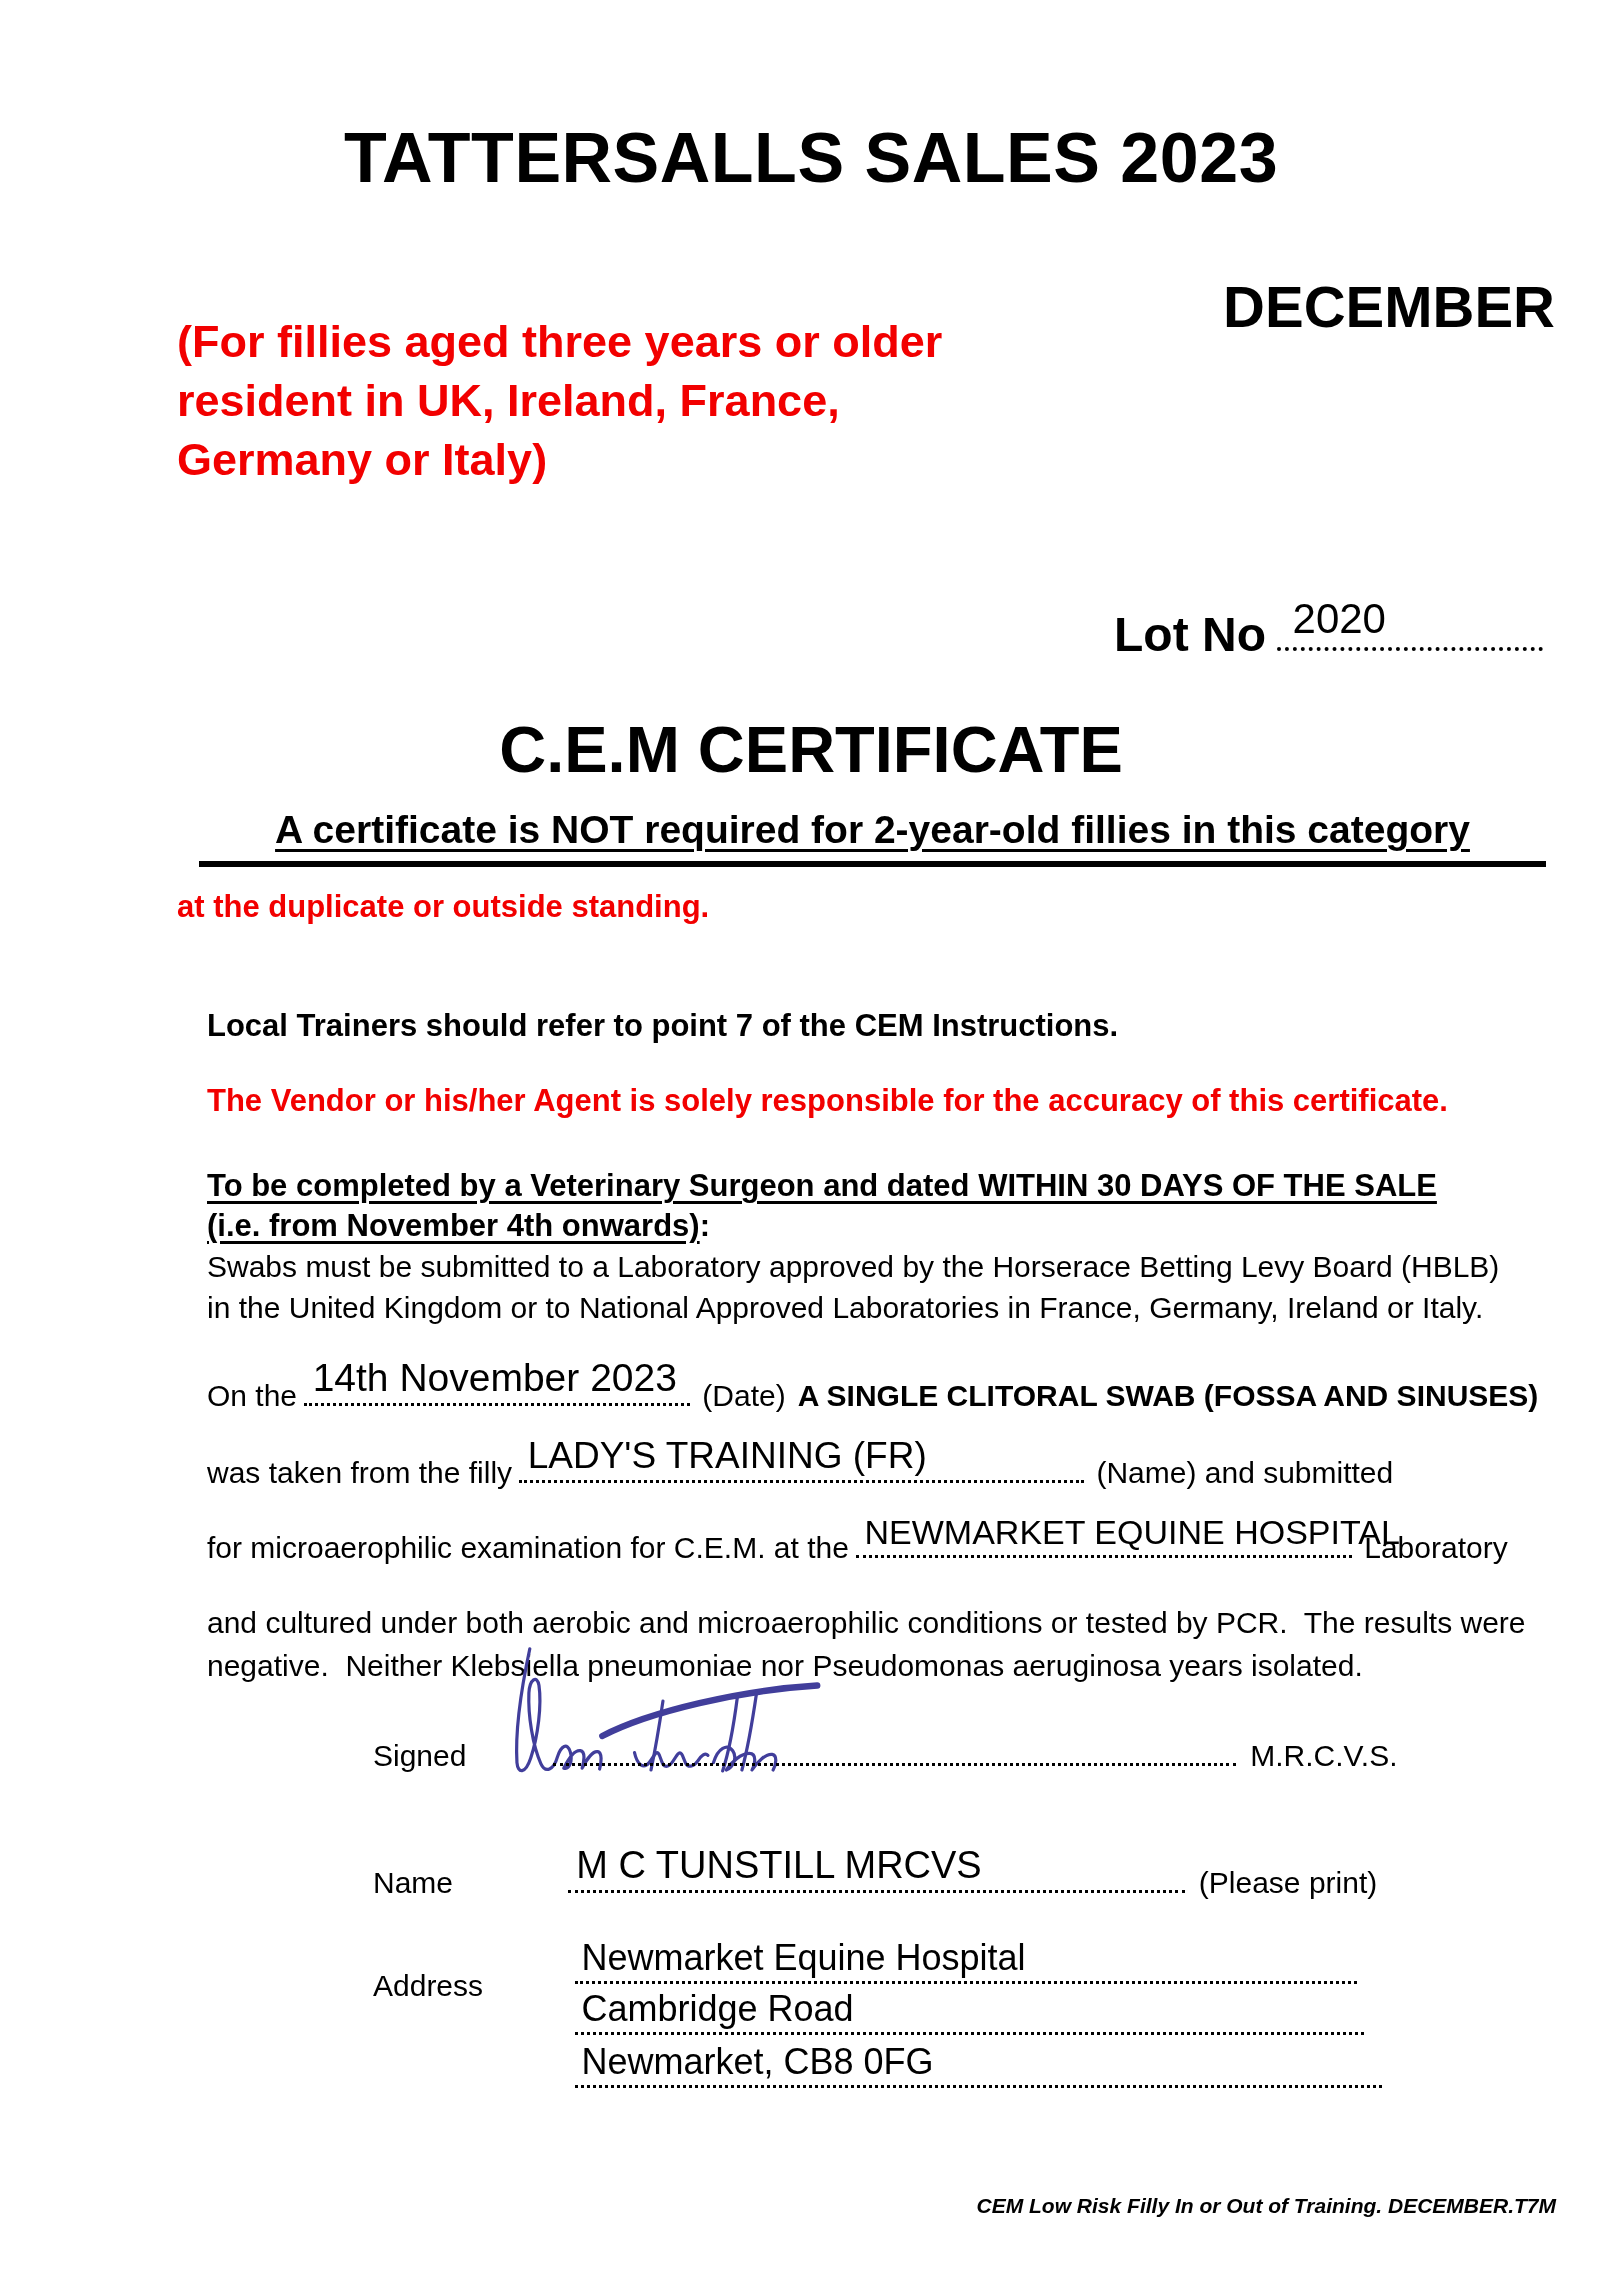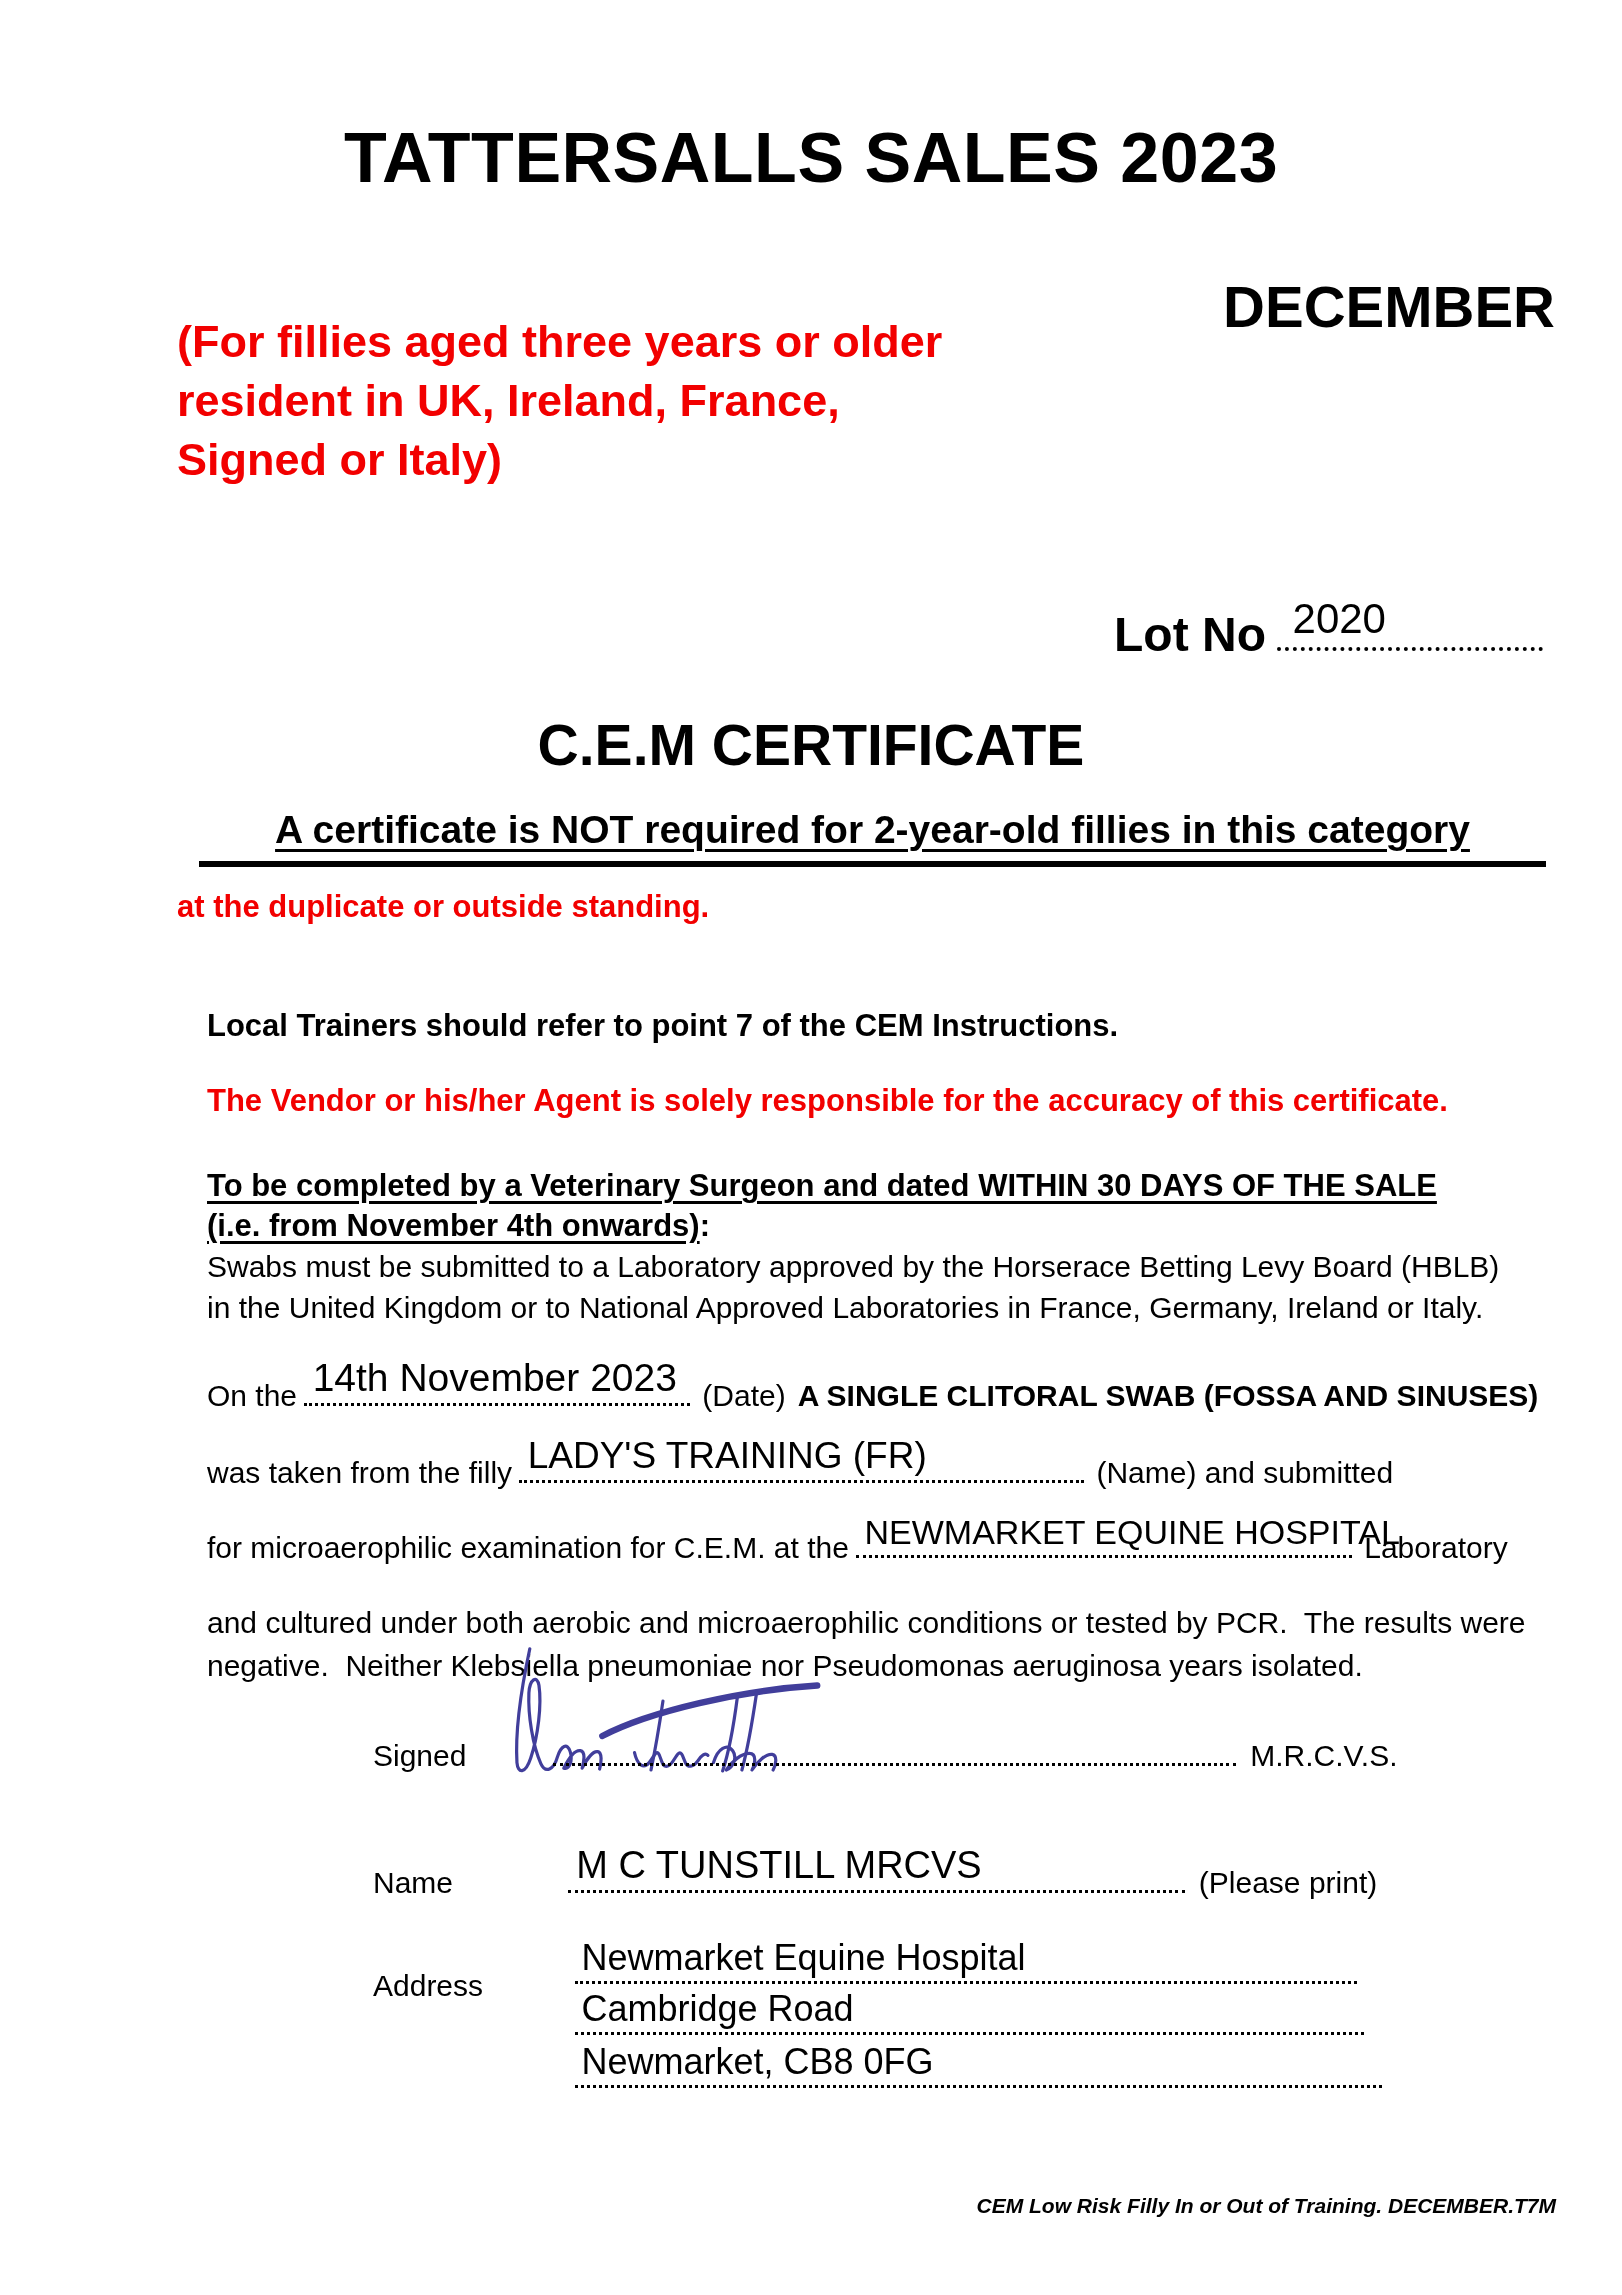--- a/index.html
+++ b/index.html
@@ -13,21 +13,21 @@
 
   .title{left:0;width:1622px;top:118px;text-align:center;font-size:70px;font-weight:bold;letter-spacing:0.5px;}
   .month{right:67px;top:273px;font-size:58px;font-weight:bold;}
 
   .category{left:177px;top:312px;font-size:45px;font-weight:bold;line-height:59px;}
 
   .lot-row{left:1114px;top:611px;font-size:48px;font-weight:bold;line-height:1;white-space:nowrap;}
   .lot-dots{display:inline-block;position:relative;width:266px;height:7.3px;border-bottom:4.1px dotted #000;margin-left:11px;}
   .lot-value{position:absolute;left:15.6px;bottom:7.3px;font-size:42px;font-weight:normal;line-height:1;white-space:nowrap;}
 
-  .cem{left:0;width:1622px;top:712px;text-align:center;font-size:57px;font-weight:bold;}
+  .cem{left:0;width:1622px;top:712px;text-align:center;font-size:65px;font-weight:bold;}
 
   .notreq{left:199px;width:1347px;top:808px;text-align:center;border-bottom:6px solid #000;padding-bottom:9px;}
   .notreq span{font-size:39px;font-weight:bold;text-decoration:underline;text-decoration-thickness:3.2px;text-underline-offset:5.5px;}
 
   .redpara{left:177px;top:886px;font-size:31px;font-weight:bold;line-height:42px;}
   .local{left:207px;top:1008px;font-size:31px;font-weight:bold;}
   .vendor{left:207px;top:1083px;font-size:31px;font-weight:bold;}
 
   .tobe{left:207px;top:1166px;font-size:31px;font-weight:bold;line-height:40px;}
   .tobe .u{text-decoration:underline;text-decoration-thickness:2.8px;text-underline-offset:5px;}
@@ -71,21 +71,21 @@
 </style>
 </head>
 <body>
 
 <div class="abs title">TATTERSALLS SALES 2023</div>
 <div class="abs month">DECEMBER</div>
 
 <div class="abs category red">
   <div class="line">(For fillies aged three years or older</div>
   <div class="line">resident in UK, Ireland, France,</div>
-  <div class="line">Signed or Italy)</div>
+  <div class="line">Germany or Italy)</div>
 </div>
 
 <div class="abs lot-row">
   <span>Lot No</span><span class="lot-dots"><span class="lot-value">2020</span></span>
 </div>
 
 <div class="abs cem">C.E.M CERTIFICATE</div>
 <div class="abs notreq">
   <span>A certificate is NOT required for 2-year-old fillies in this category</span>
 </div>

